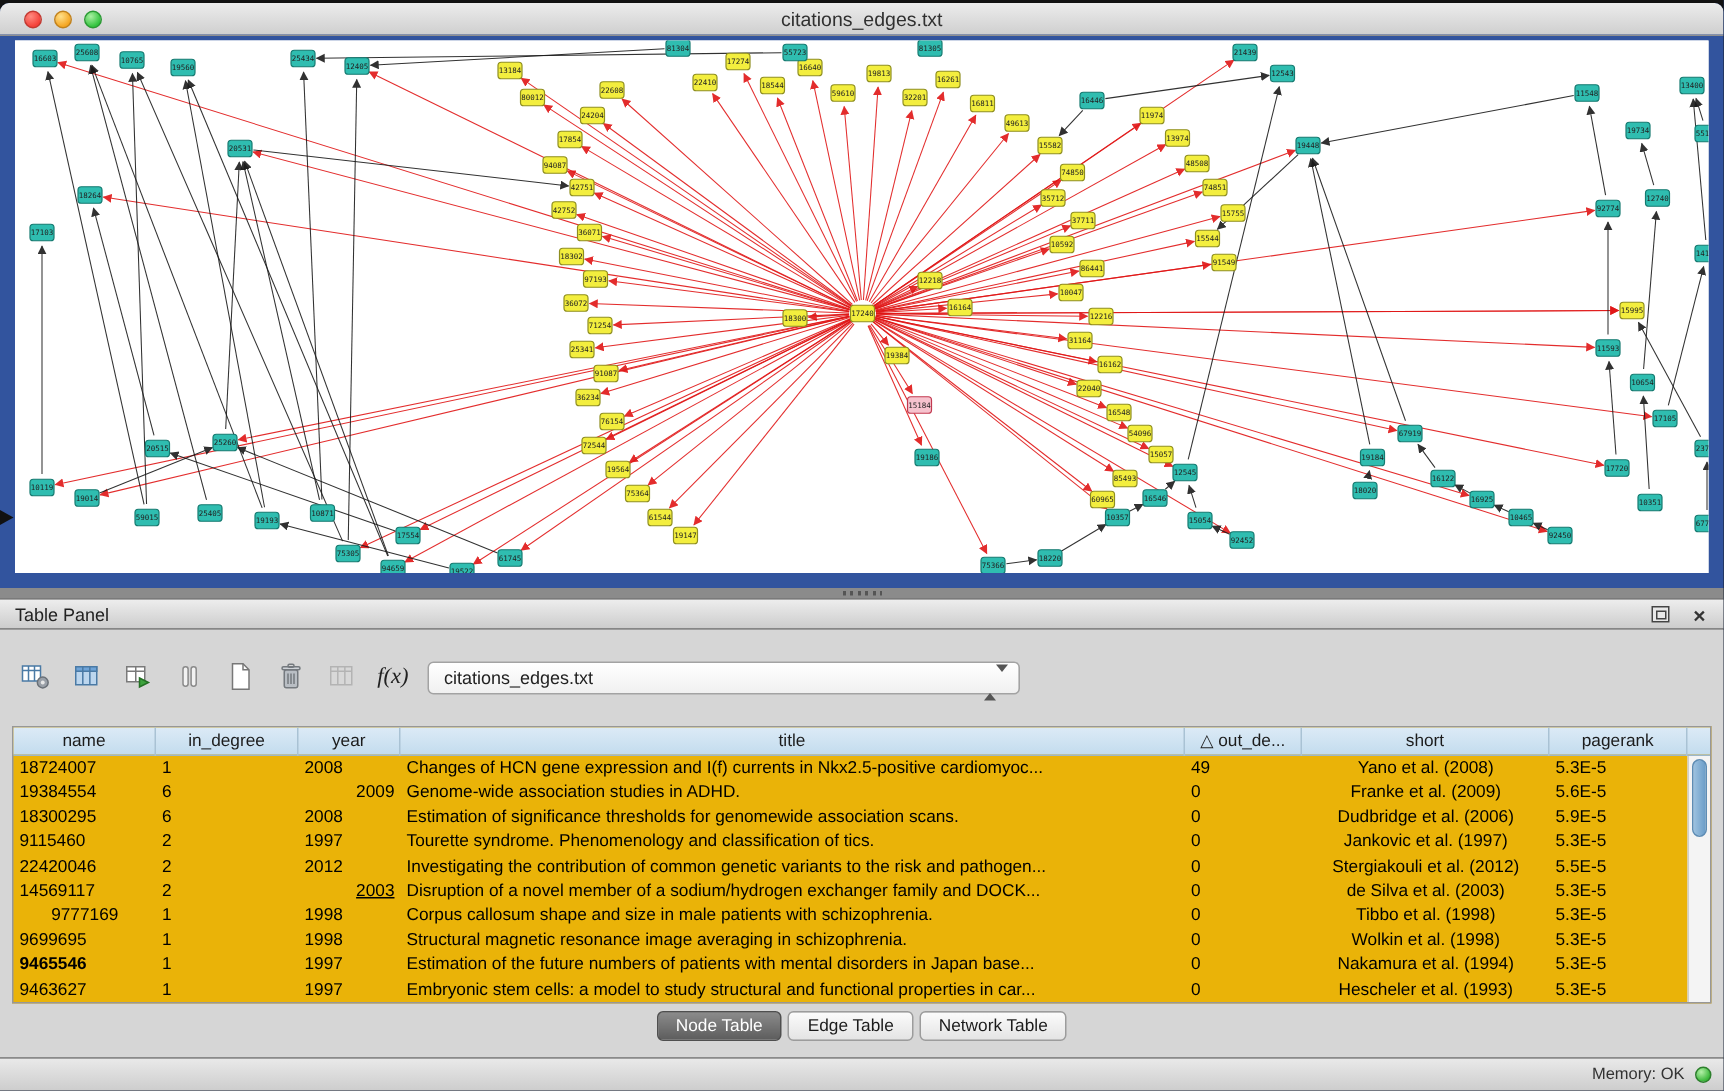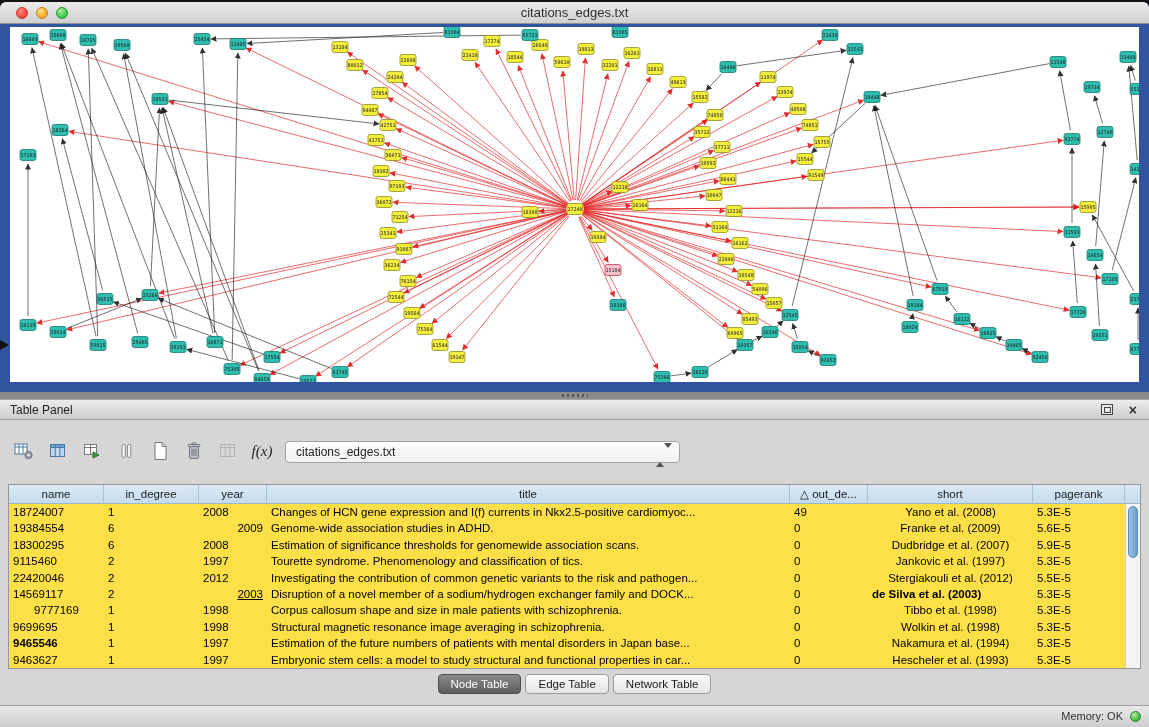--- a/index.html
+++ b/index.html
@@ -46,21 +46,21 @@
   .fx { font-family:"Liberation Serif", serif; font-style:italic; font-size:15px; color:#222; }
   #dropdown { position:absolute; left:285px; top:441px; width:395px; height:22px;
     background:linear-gradient(#ffffff,#f0f0f0); border:1px solid #a3a3a3; border-radius:4px;
     font-size:12px; color:#222; line-height:20px; padding-left:10px; }
   .dd-arrows { position:absolute; right:7px; top:3px; }
   .dd-arrows .up { width:0;height:0;border-left:4px solid transparent;border-right:4px solid transparent;border-bottom:5px solid #555; margin-bottom:2px;}
   .dd-arrows .dn { width:0;height:0;border-left:4px solid transparent;border-right:4px solid transparent;border-top:5px solid #555;}
 
   
   #tablebox { position:absolute; left:8px; top:484px; width:1133px; height:185px;
-    background:#fde047; border:1px solid #979797; }
+    background:#eab308; border:1px solid #979797; }
   #t-head { display:flex; height:19px; background:linear-gradient(#dceaf6,#c3dcee);
     border-bottom:1px solid #9db7c9; }
   .th { height:19px; font-size:11.5px; color:#1c1c1c; text-align:center; line-height:18px;
     border-right:1px solid #a9c2d4; overflow:hidden; white-space:nowrap; }
   #t-body { position:absolute; left:0; top:19px; right:15px; bottom:0; overflow:hidden; }
   .tr { display:flex; height:16.4px; }
   .td { font-size:11.5px; color:#000; line-height:16px; padding:0 4px;
     overflow:hidden; white-space:nowrap; }
   .vscroll { position:absolute; right:0; top:19px; bottom:0; width:15px;
     background:#f4f4f4; border-left:1px solid #cfcfcf; }
@@ -837,21 +837,21 @@
           <div class="td" style="width: 78px; text-align: left;">0</div>
           <div class="td" style="width: 165px; text-align: center;">Franke et al. (2009)</div>
           <div class="td" style="width: 92px; text-align: left;">5.6E-5</div>
         </div>
         <div class="tr">
           <div class="td" style="width: 95px; text-align: left;">18300295</div>
           <div class="td" style="width: 95px; text-align: left;">6</div>
           <div class="td" style="width: 68px; text-align: left;">2008</div>
           <div class="td" style="width: 523px; text-align: left;">Estimation of significance thresholds for genomewide association scans.</div>
           <div class="td" style="width: 78px; text-align: left;">0</div>
-          <div class="td" style="width: 165px; text-align: center;">Dudbridge et al. (2007)</div>
+          <div class="td" style="width: 165px; text-align: center;">Dudbridge et al. (2006)</div>
           <div class="td" style="width: 92px; text-align: left;">5.9E-5</div>
         </div>
         <div class="tr">
           <div class="td" style="width: 95px; text-align: left;">9115460</div>
           <div class="td" style="width: 95px; text-align: left;">2</div>
           <div class="td" style="width: 68px; text-align: left;">1997</div>
           <div class="td" style="width: 523px; text-align: left;">Tourette syndrome. Phenomenology and classification of tics.</div>
           <div class="td" style="width: 78px; text-align: left;">0</div>
           <div class="td" style="width: 165px; text-align: center;">Jankovic et al. (1997)</div>
           <div class="td" style="width: 92px; text-align: left;">5.3E-5</div>
@@ -864,21 +864,21 @@
           <div class="td" style="width: 78px; text-align: left;">0</div>
           <div class="td" style="width: 165px; text-align: center;">Stergiakouli et al. (2012)</div>
           <div class="td" style="width: 92px; text-align: left;">5.5E-5</div>
         </div>
         <div class="tr">
           <div class="td" style="width: 95px; text-align: left;">14569117</div>
           <div class="td" style="width: 95px; text-align: left;">2</div>
           <div class="td" style="width: 68px; text-align: right; text-decoration: underline;">2003</div>
           <div class="td" style="width: 523px; text-align: left;">Disruption of a novel member of a sodium/hydrogen exchanger family and DOCK...</div>
           <div class="td" style="width: 78px; text-align: left;">0</div>
-          <div class="td" style="width: 165px; text-align: left; font-weight: bold;">de Silva et al. (2003)</div>
+          <div class="td" style="width: 165px; text-align: center;">de Silva et al. (2003)</div>
           <div class="td" style="width: 92px; text-align: left;">5.3E-5</div>
         </div>
         <div class="tr">
           <div class="td" style="width: 95px; text-align: center;">9777169</div>
           <div class="td" style="width: 95px; text-align: left;">1</div>
           <div class="td" style="width: 68px; text-align: left;">1998</div>
           <div class="td" style="width: 523px; text-align: left;">Corpus callosum shape and size in male patients with schizophrenia.</div>
           <div class="td" style="width: 78px; text-align: left;">0</div>
           <div class="td" style="width: 165px; text-align: center;">Tibbo et al. (1998)</div>
           <div class="td" style="width: 92px; text-align: left;">5.3E-5</div>

